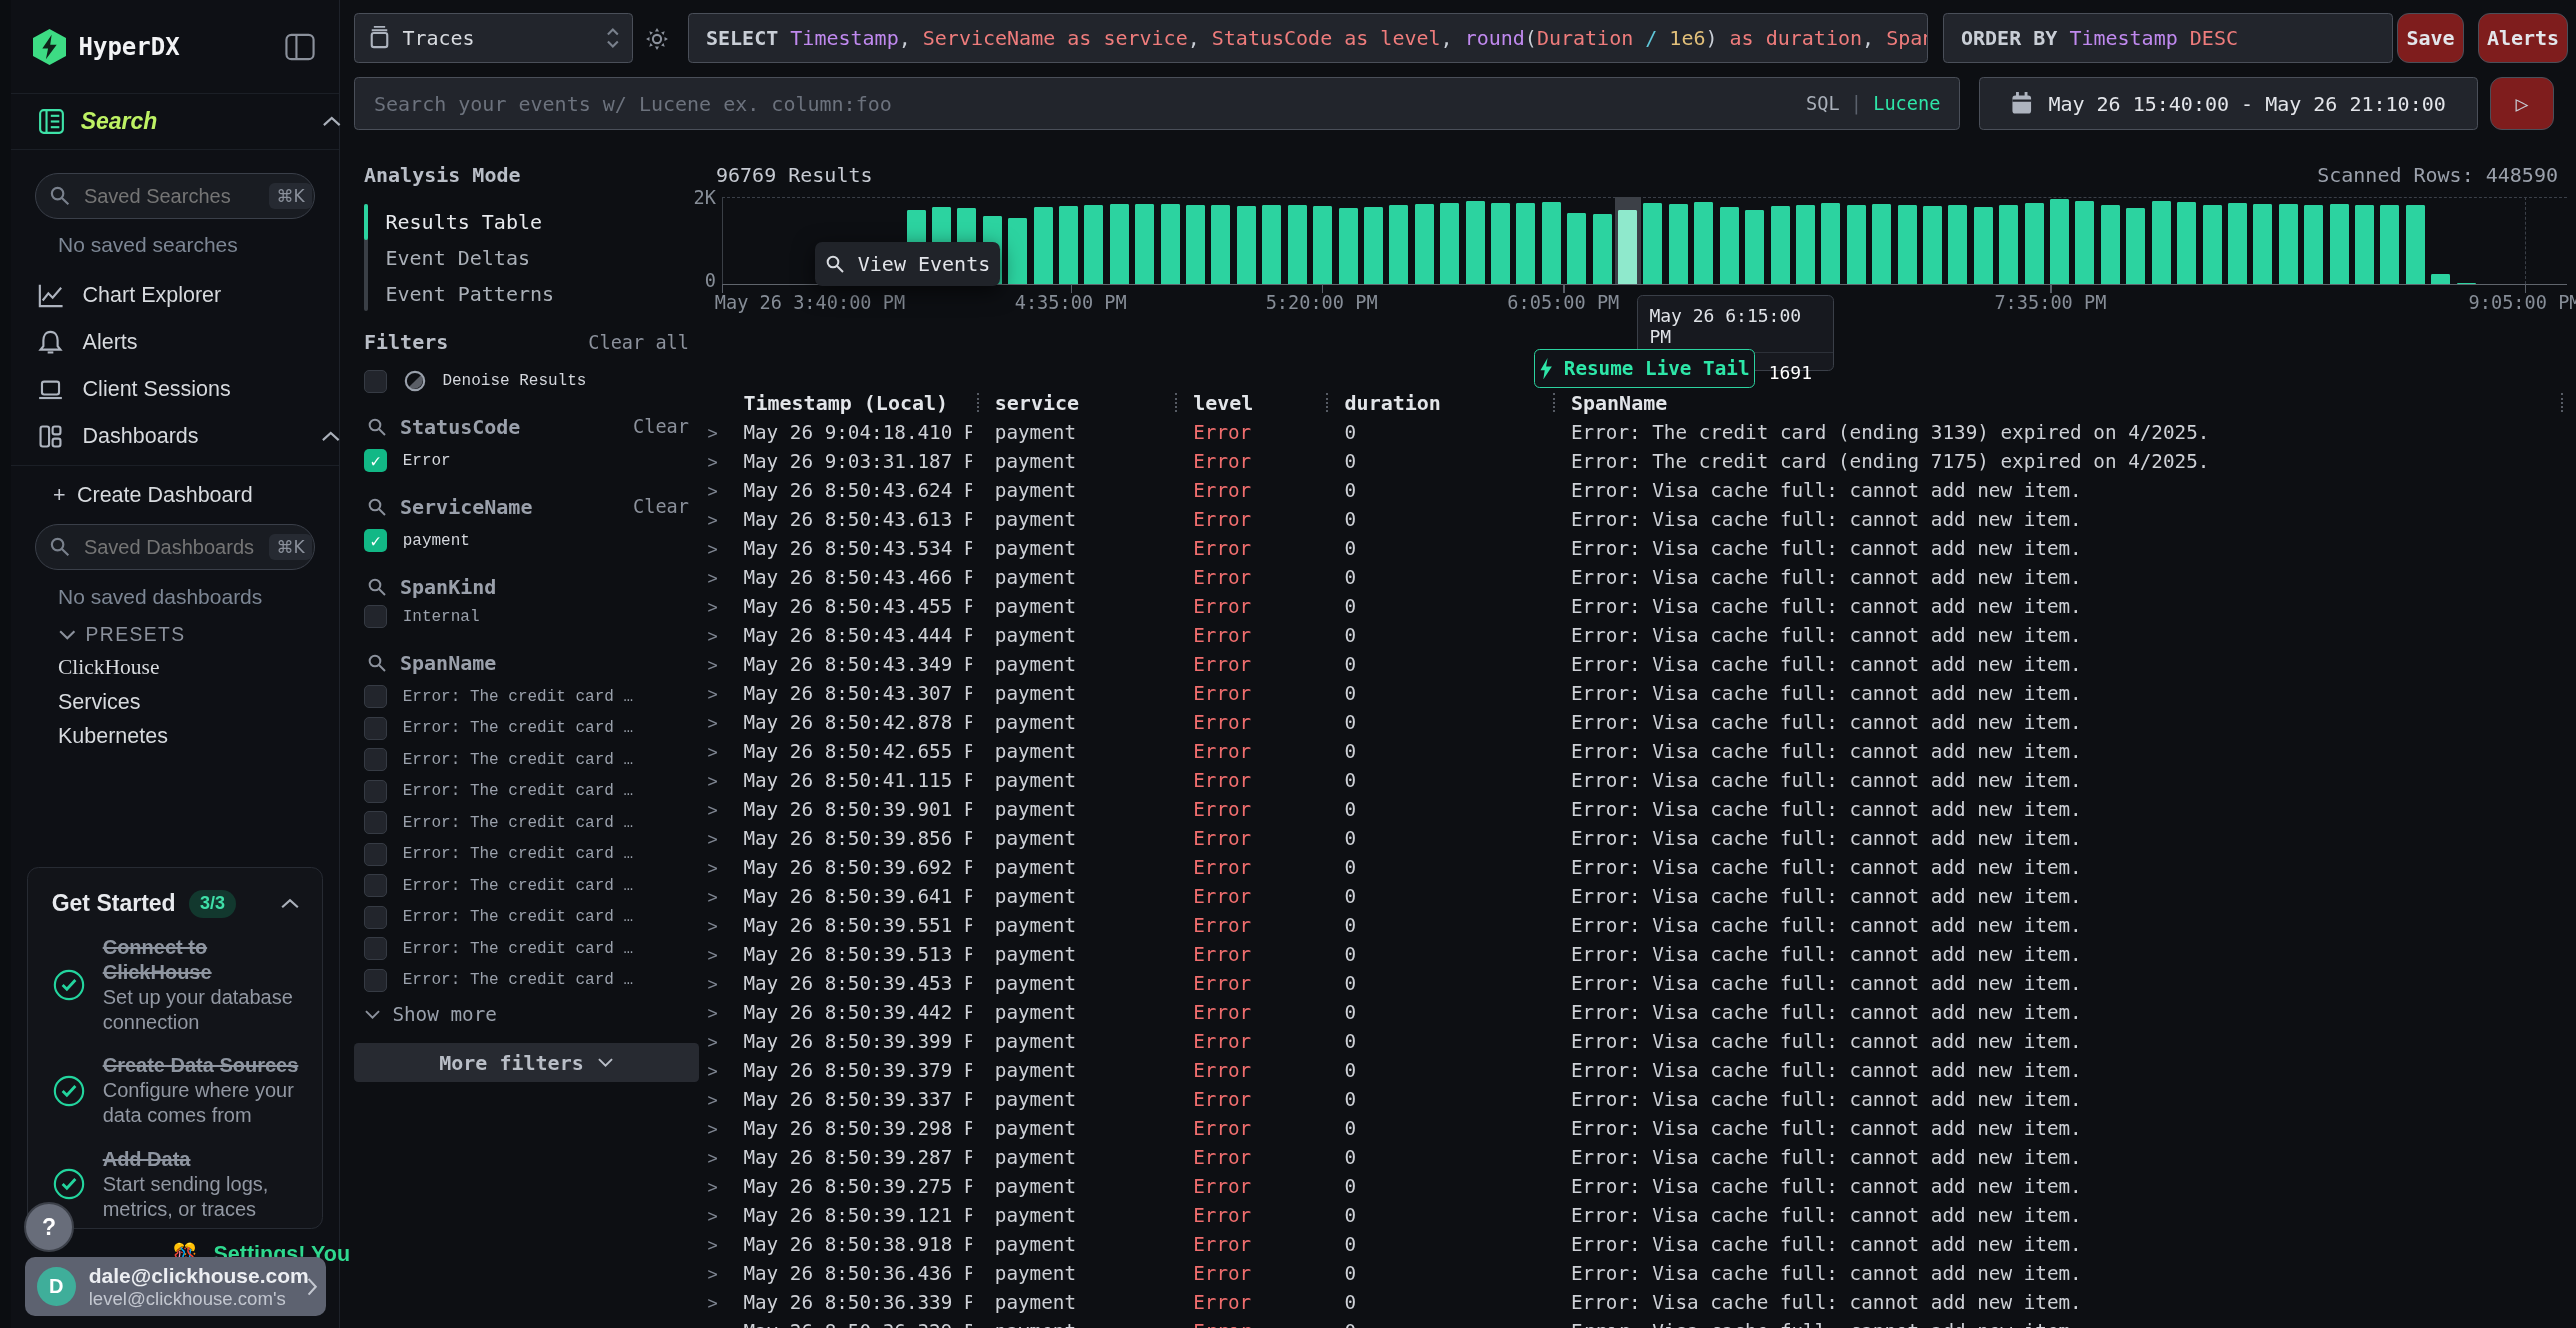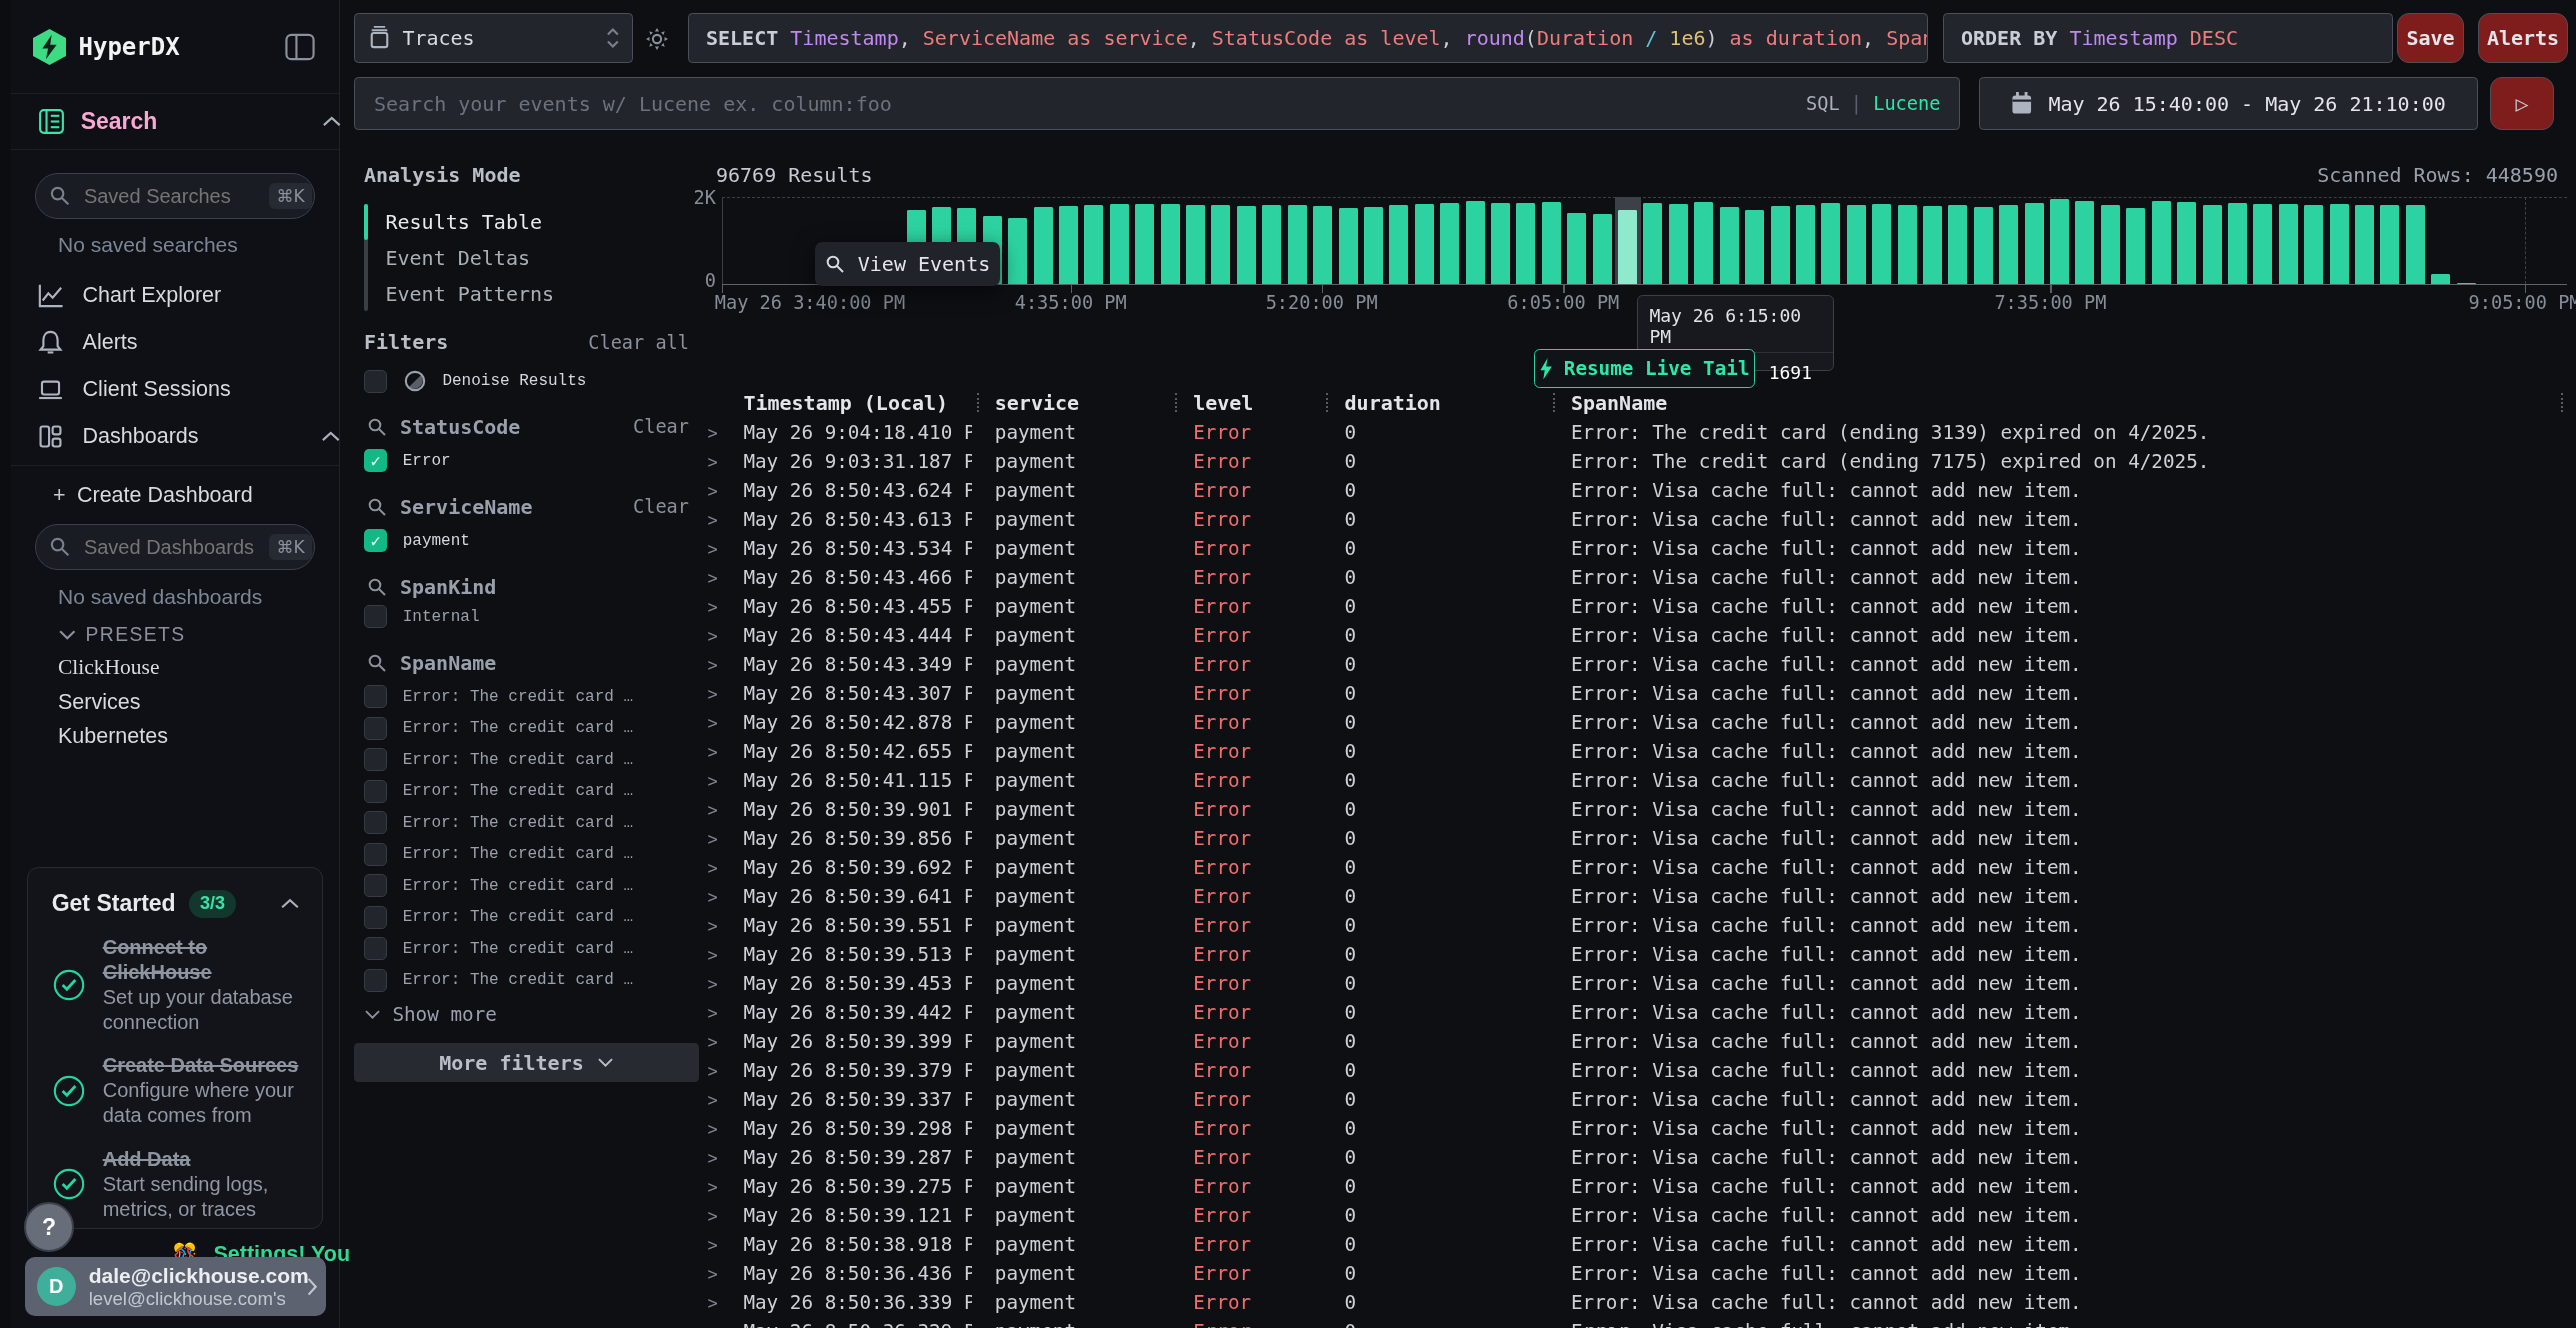--- a/index.html
+++ b/index.html
@@ -86,21 +86,21 @@
     <div class="sb-row" style="top:94px;height:54px;padding-left:27px;gap:15.7px;">
       <span>
         <svg width="27" height="27" viewBox="0 0 38 38">
             <rect x="3" y="3" width="32" height="32" rx="5" fill="none" stroke="#3ee2a8" stroke-width="3"></rect>
             <line x1="12" y1="3" x2="12" y2="35" stroke="#3ee2a8" stroke-width="3"></line>
             <line x1="18" y1="11" x2="30" y2="11" stroke="#3ee2a8" stroke-width="3"></line>
             <line x1="18" y1="19" x2="30" y2="19" stroke="#3ee2a8" stroke-width="3"></line>
             <line x1="18" y1="27" x2="30" y2="27" stroke="#3ee2a8" stroke-width="3"></line>
           </svg>
       </span>
-      <span class="sans" style="font-size:23px;font-weight:bold;color:#f9a8d4;">Search</span>
+      <span class="sans" style="font-size:23px;font-weight:bold;color:#bef264;font-style:italic;">Search</span>
       <span class="abs" style="right:24px;">
         <svg width="21.5" height="13" viewBox="0 0 30 18">
             <polyline points="4,14 15,4 26,14" fill="none" stroke="#aab0ba" stroke-width="3"></polyline>
           </svg>
       </span>
     </div>
     <div class="divider" style="top:149px;"></div>
 
     <div class="pill-input abs" style="left:24px;top:173px;width:280px;height:46px;gap:11.4px;">
       <span>

